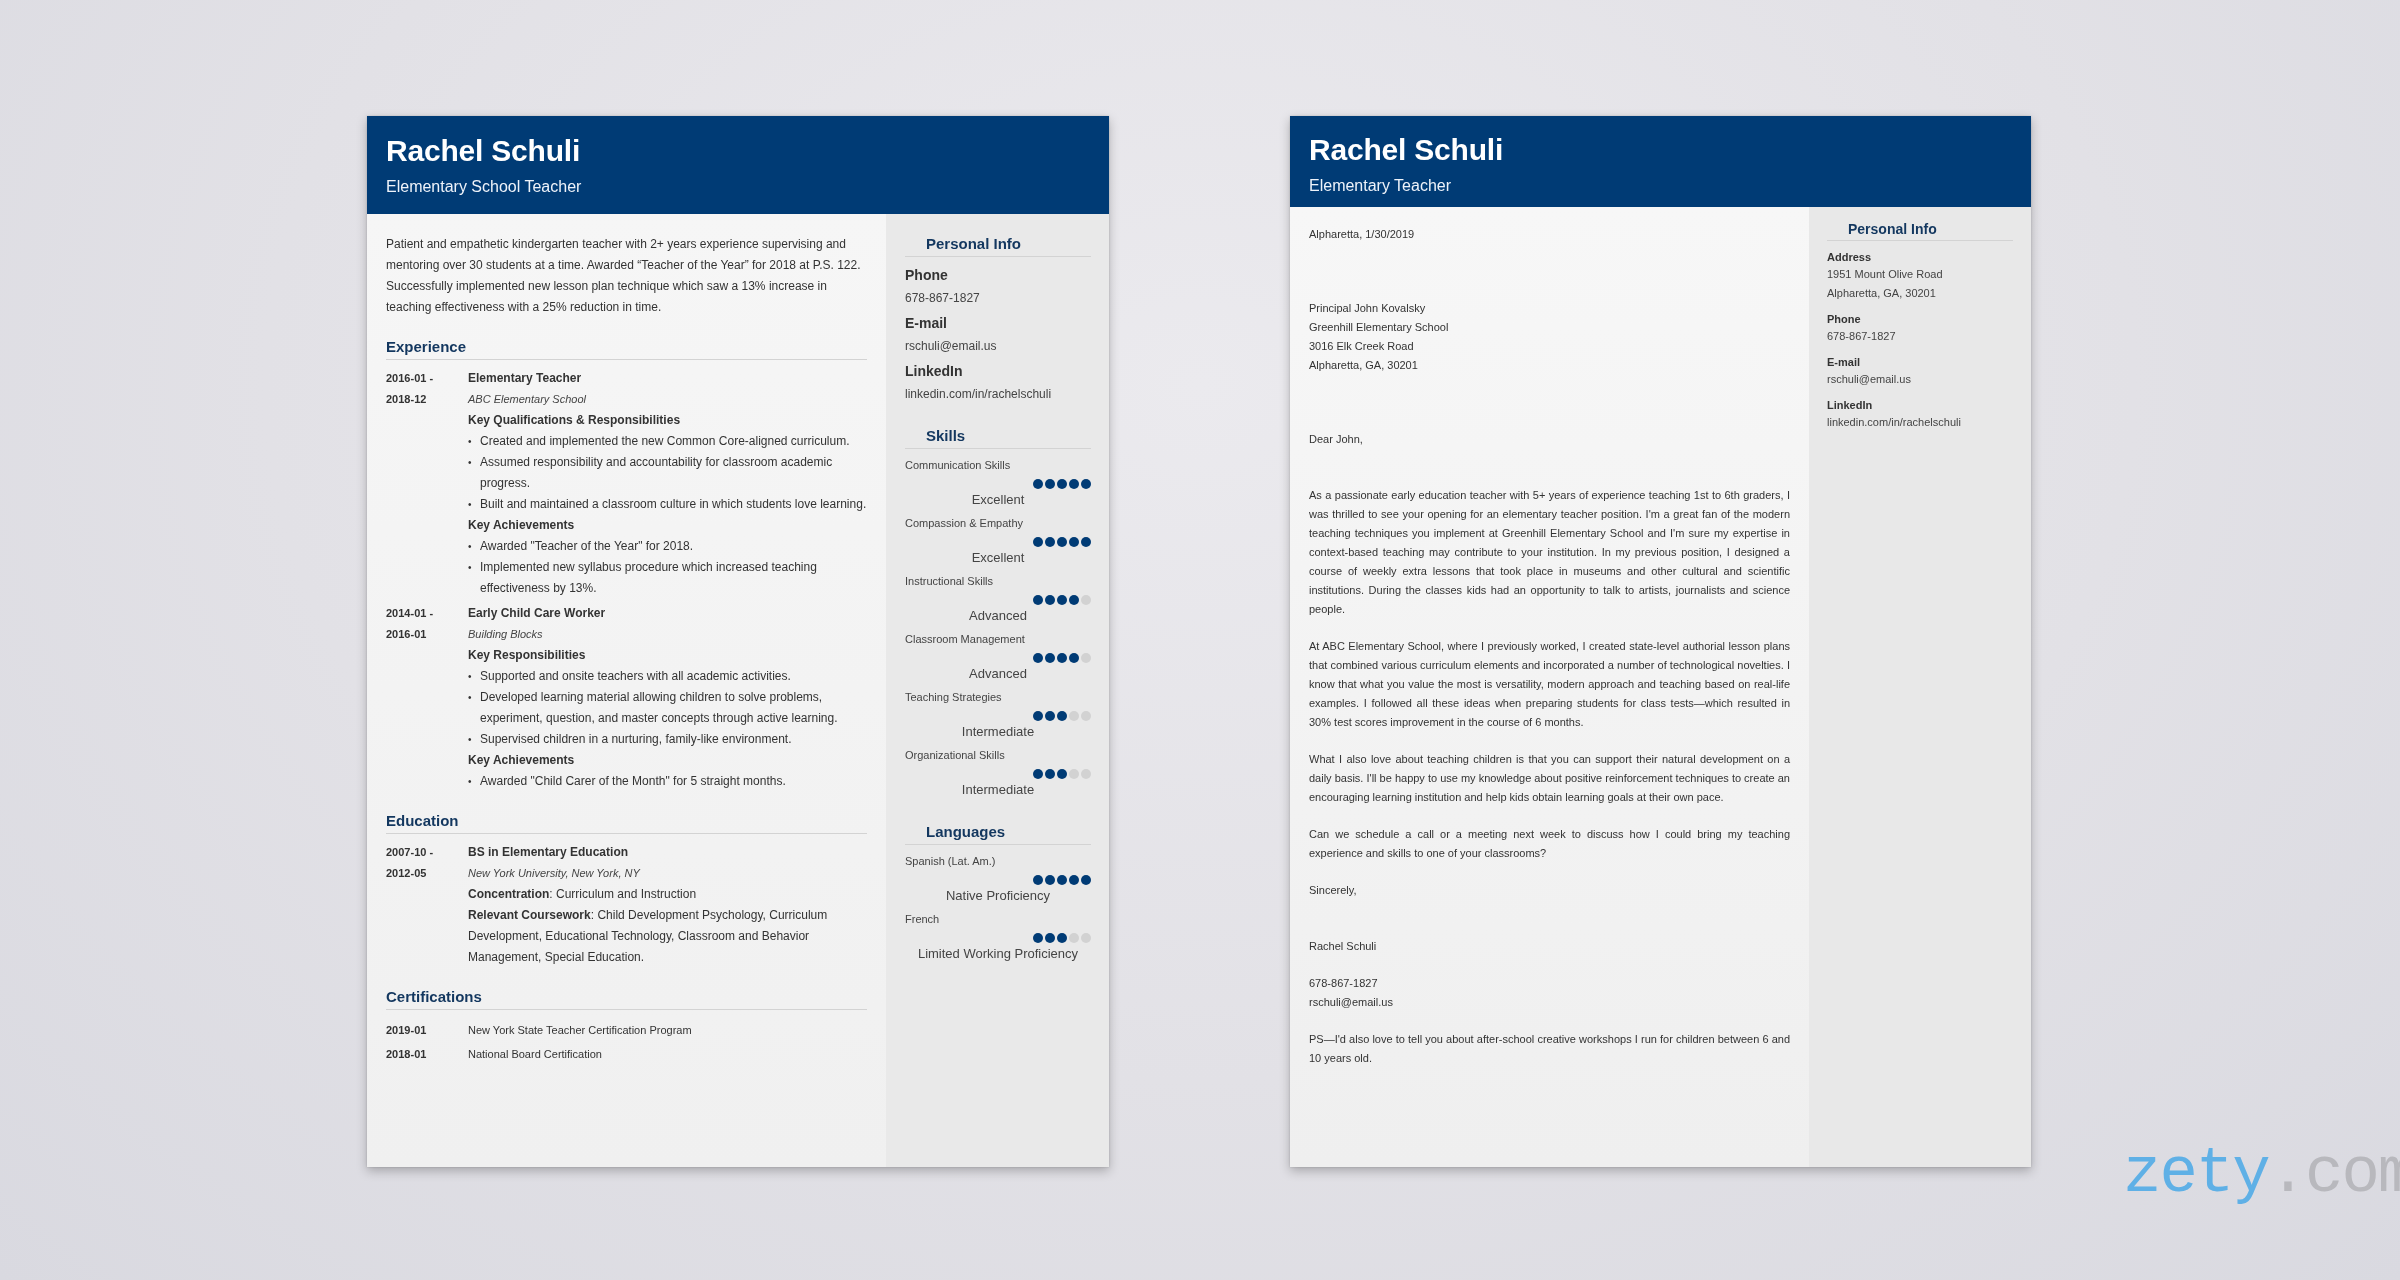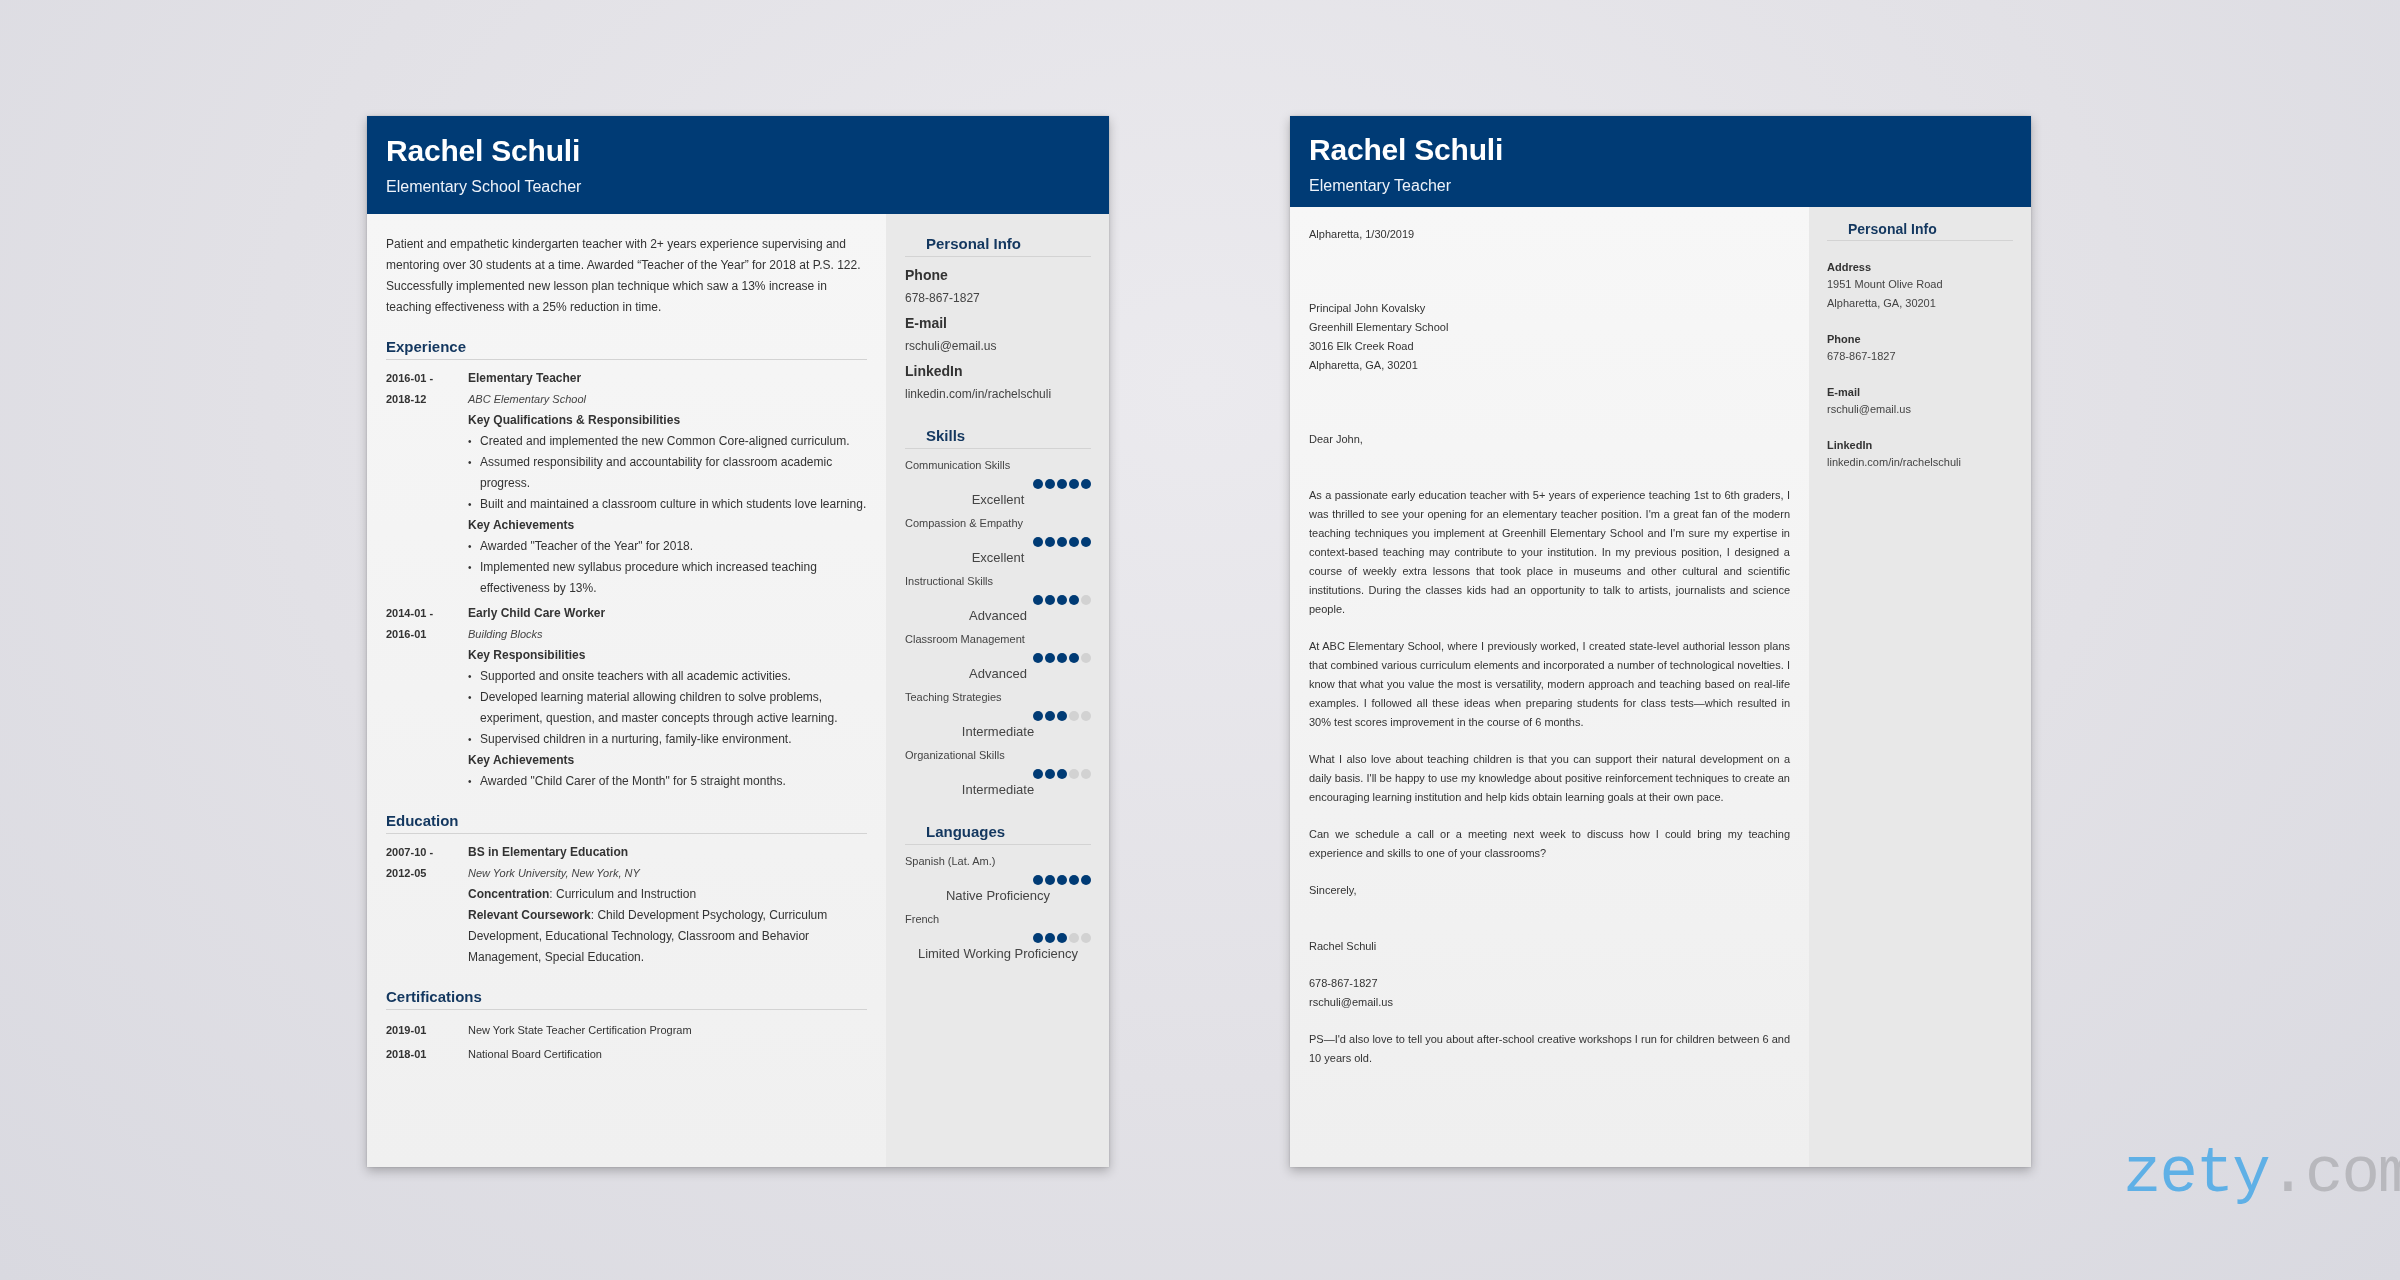--- a/index.html
+++ b/index.html
@@ -60,21 +60,21 @@
   .dot.off { background: #d2d2d2; }
   .level { text-align: center; font-size: 13px; color: #444; margin-top: 3px; }
 
   
   #cover { left: 1290px; top: 116px; width: 741px; height: 1051px; }
   #cover .header { height: 91px; padding-top: 17px; }
   #cover .body { position: absolute; top: 91px; left: 0; right: 0; bottom: 0; display: flex; }
   #cover .main { width: 519px; padding: 18px 19px 0 19px; background: linear-gradient(180deg,#f7f7f7,#efefef); font-size: 11px; color: #333; line-height: 19px; }
   #cover .side { flex: 1; background: #e8e8e8; padding: 14px 18px 0 18px; }
   #cover .side .sec-title { font-size: 14px; margin-bottom: 2px; padding-bottom: 3px; }
-  #cover .side .pi-label { font-size: 11px; margin-top: 20px; }
+  #cover .side .pi-label { font-size: 11px; margin-top: 10px; }
   #cover .side .pi-value { font-size: 11px; margin-top: 2px; line-height: 19px; }
   .letter p { text-align: justify; }
   .gap-s { height: 18px; }
   .gap-m { height: 37px; }
   .gap-l { height: 55px; }
 
   .logo {
     position: absolute; left: 2123px; top: 1138px;
     font-size: 64px; font-family: Liberation Mono, monospace; letter-spacing: -2px; font-weight: 300;
   }

